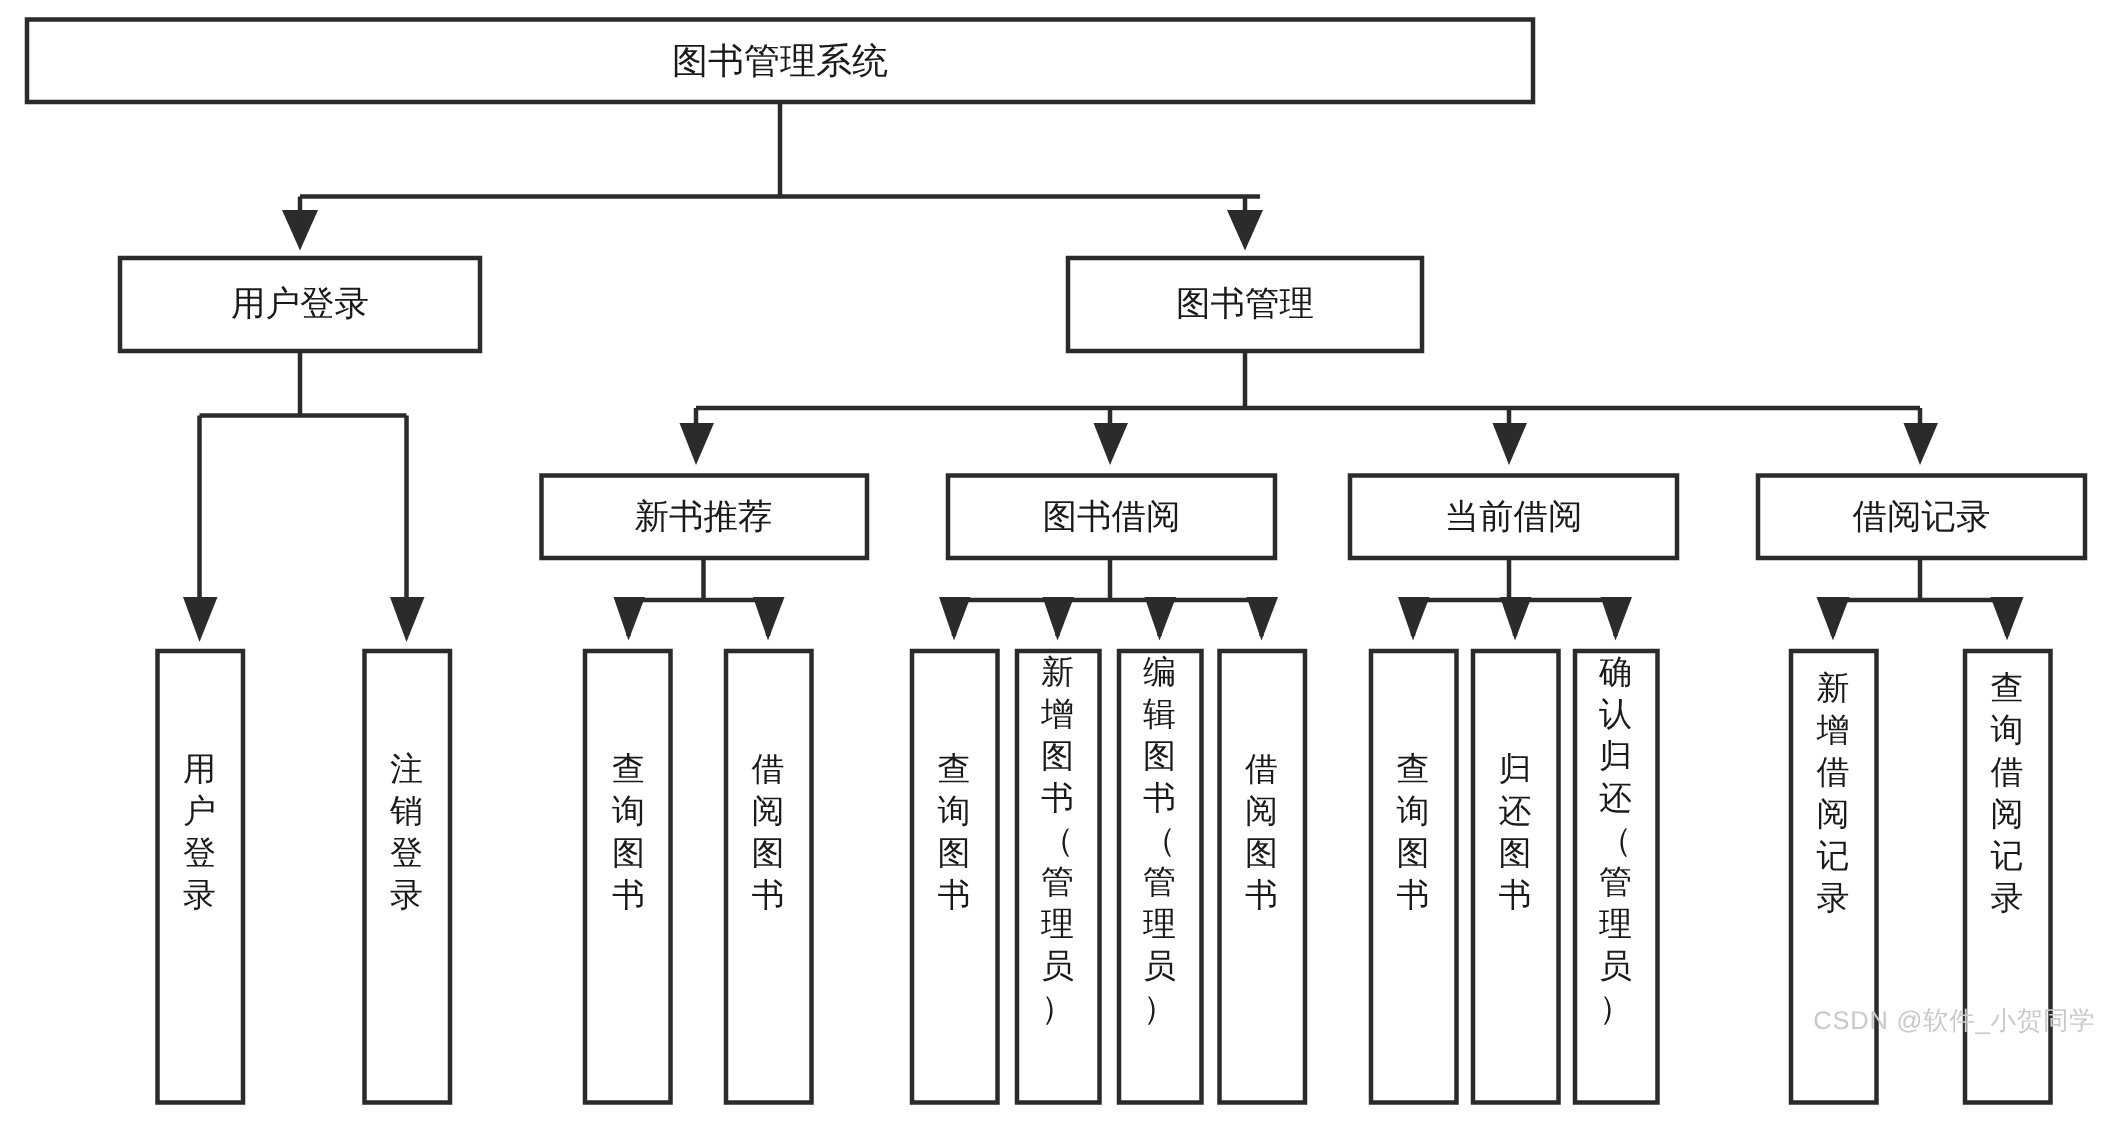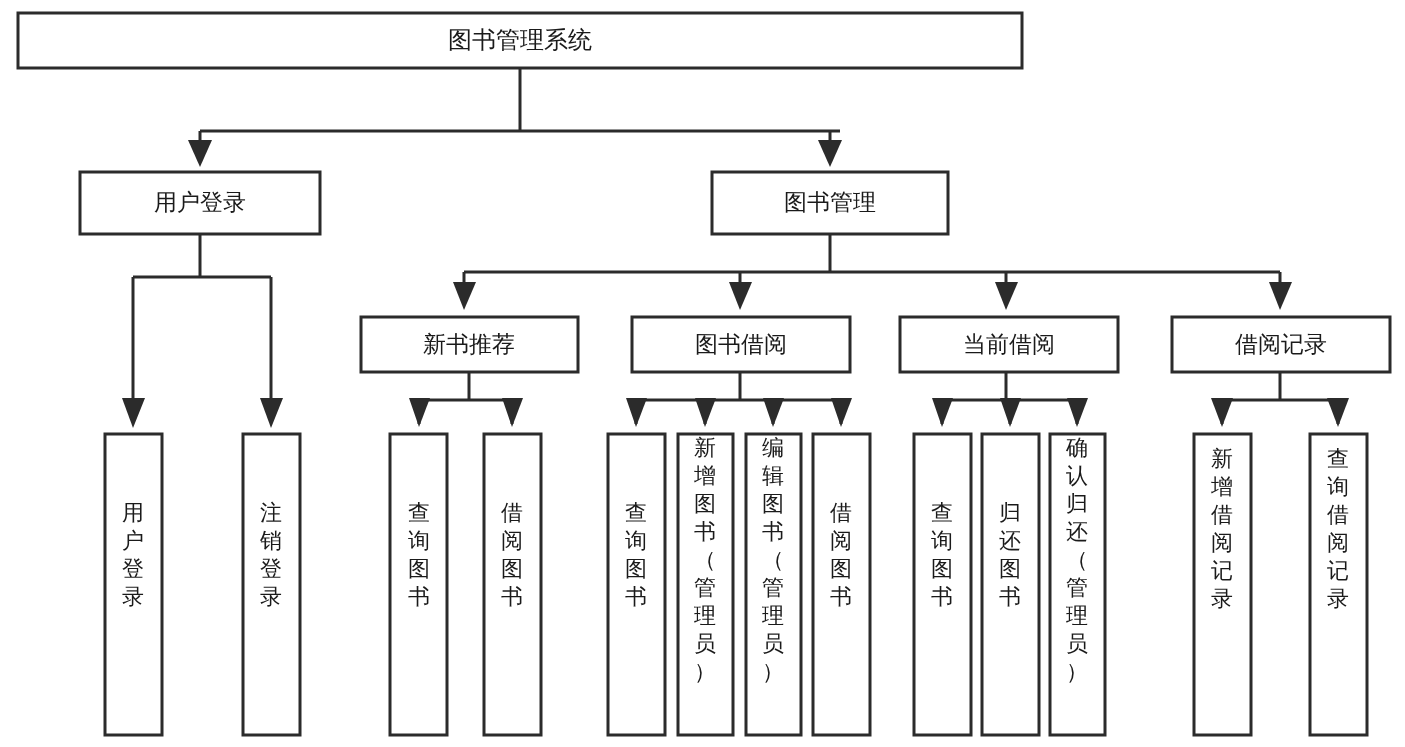--- a/index.html
+++ b/index.html
@@ -254,13 +254,14 @@
       </g>
 
       <g>
         <rect class="node-rect leaf" x="1310" y="434" width="57" height="301"></rect>
         <text class="vlabel" x="1338" y="466"><tspan x="1338" dy="0">查</tspan><tspan x="1338" dy="28">询</tspan><tspan x="1338" dy="28">借</tspan><tspan x="1338" dy="28">阅</tspan><tspan x="1338" dy="28">记</tspan><tspan x="1338" dy="28">录</tspan></text>
       </g>
 
     </g>
   </svg>
 
+  <div class="watermark">CSDN @软件_小贺同学</div>
 </div>
 
 </body></html>

